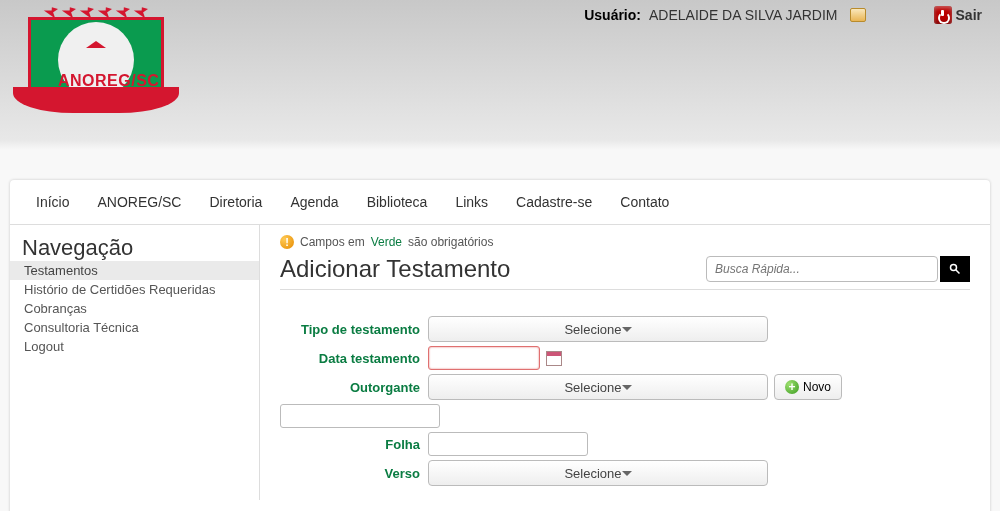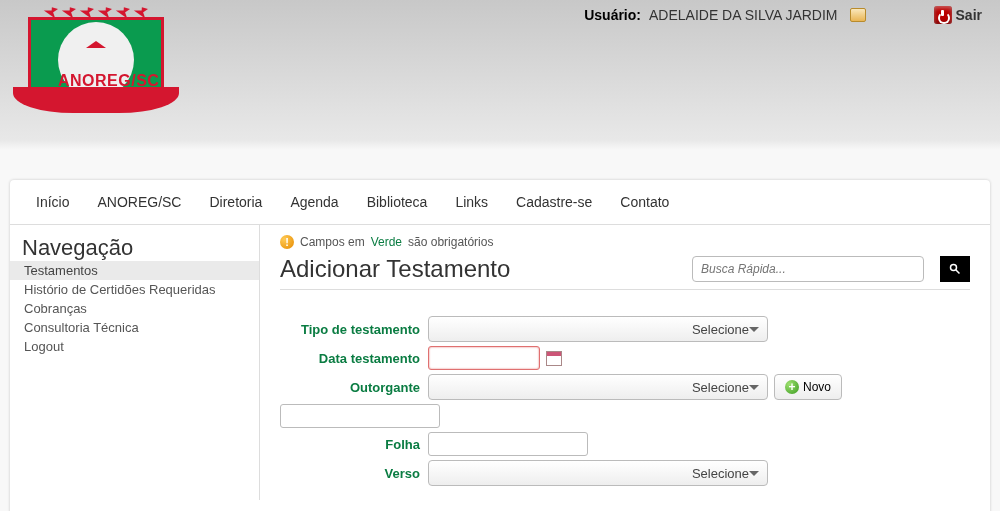--- a/index.html
+++ b/index.html
@@ -120,21 +120,21 @@
       background: radial-gradient(circle at 30% 30%, #ffca55, #e68a00);
       display: inline-flex; align-items: center; justify-content: center;
       color: #fff; font-size: 11px; font-weight: bold;
     }
     .hint-green { color: #0a7c42; }
     .title-row {
       display: flex; justify-content: space-between; align-items: center;
       margin-top: 6px; border-bottom: 1px solid #ddd; padding-bottom: 6px;
     }
     .page-title { font-size: 24px; color: #333; font-weight: normal; }
-    .search-area { display: flex; gap: 16px; align-items: center; }
+    .search-area { display: flex; gap: 2px; align-items: center; }
     .search-input {
       height: 26px; width: 232px; border: 1px solid #bbb;
       border-radius: 4px; padding: 0 8px; font-size: 12px;
       color: #888; font-style: italic;
     }
     .search-btn {
       width: 30px; height: 26px; background: #000;
       display: inline-flex; align-items: center; justify-content: center;
       cursor: pointer;
     }
@@ -143,21 +143,21 @@
     .form-row {
       display: flex; align-items: center; margin-bottom: 4px;
     }
     .form-label {
       width: 140px; text-align: right; color: #0a7c42;
       font-weight: bold; font-size: 13px; margin-right: 8px;
     }
     .select-ctl {
       width: 340px; height: 26px; border: 1px solid #bbb;
       border-radius: 4px; background: linear-gradient(#fff,#eee);
-      display: flex; align-items: center; justify-content: flex-end;
+      display: flex; align-items: center; justify-content: center;
       padding: 0 8px; cursor: pointer; color: #444;
     }
     .chev {
       width: 0; height: 0; border-left: 5px solid transparent;
       border-right: 5px solid transparent; border-top: 5px solid #666;
     }
     .text-input {
       height: 24px; border: 1px solid #bbb; border-radius: 3px;
       padding: 0 6px;
     }

